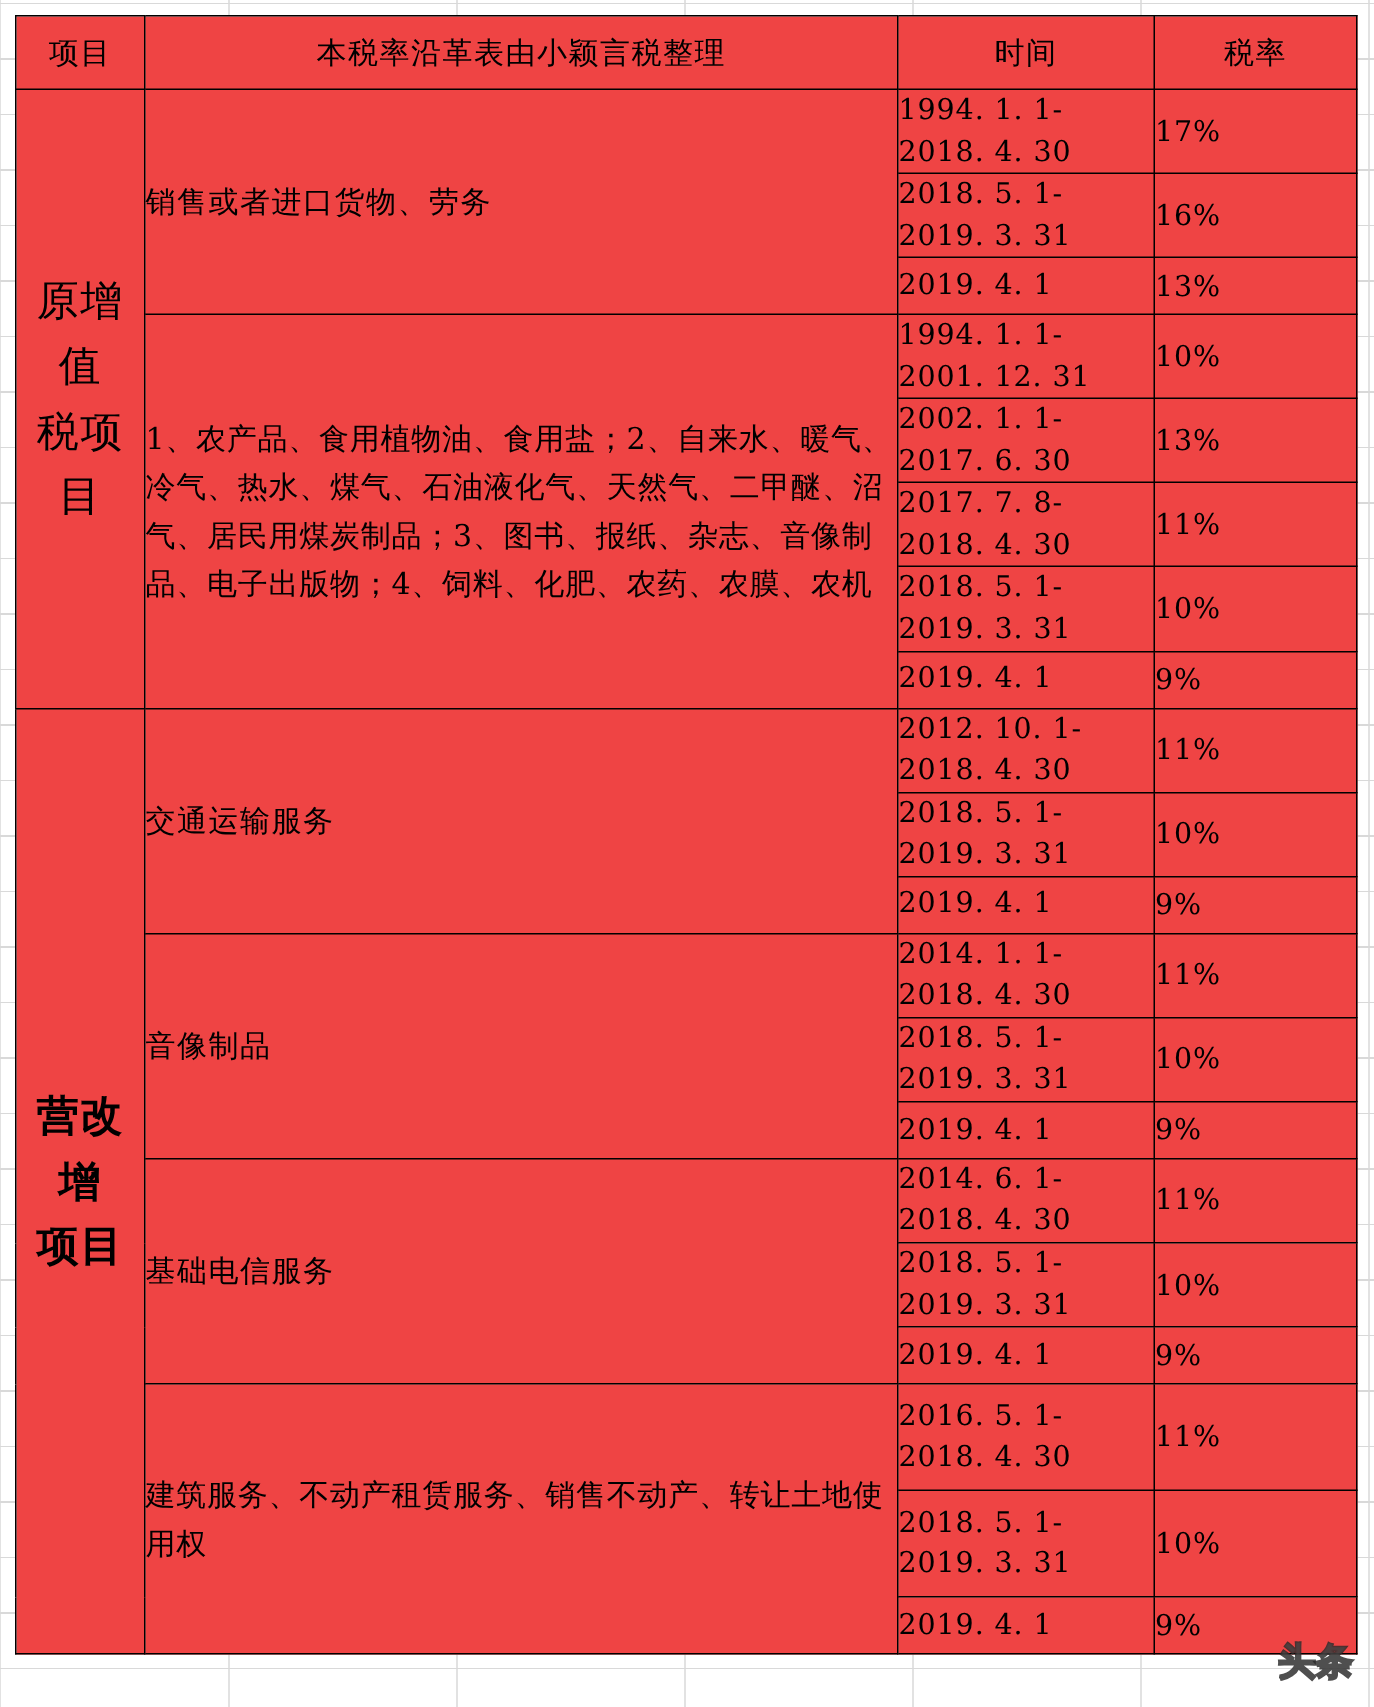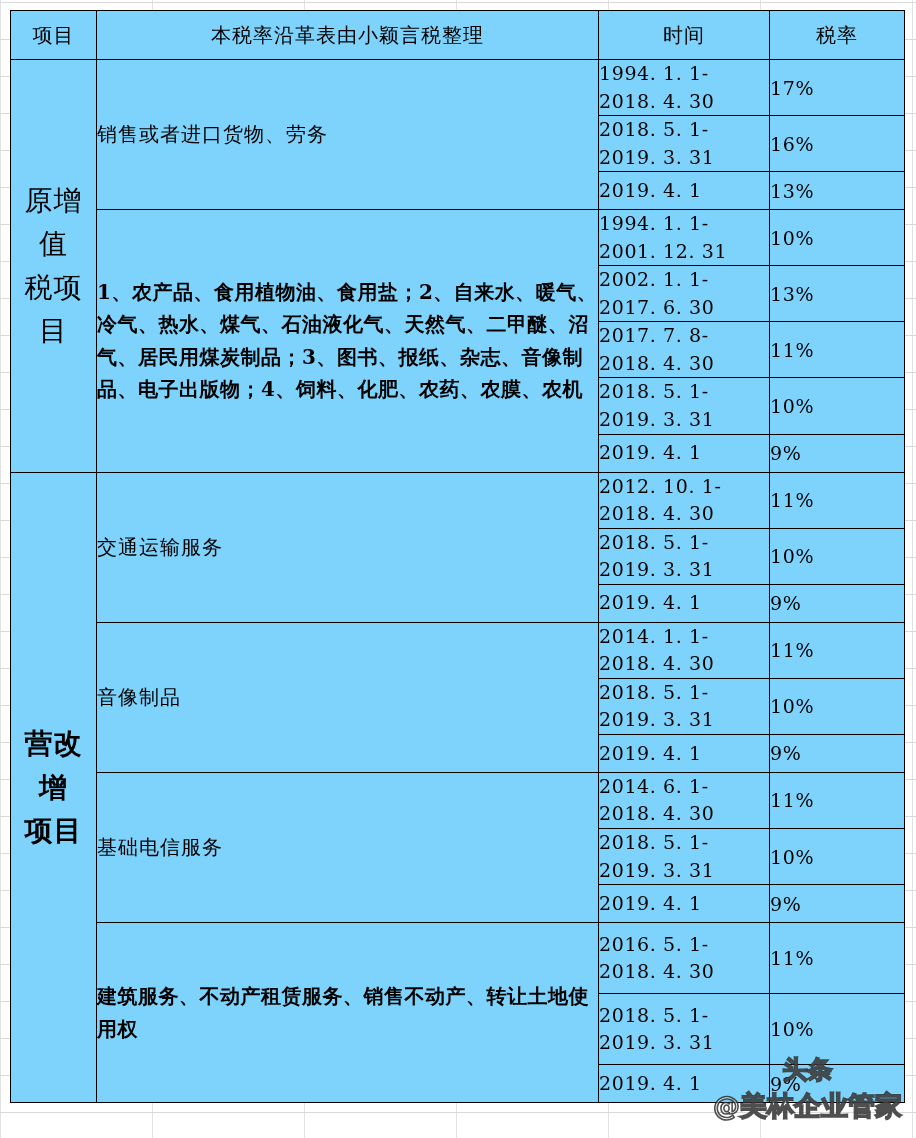--- a/index.html
+++ b/index.html
@@ -40,21 +40,21 @@
     table-layout: fixed;
     width: 894px;
     background: #ffffff;
   }
 
   table.tax-table td {
     border: 1.6px solid #000000;
     padding: 0;
     vertical-align: middle;
     color: #000000;
-    background: #7dd3fc;
+    background: #ef4444;
   }
 
   
   col.c-item  { width: 86px; }
   col.c-desc  { width: 502px; }
   col.c-time  { width: 171px; }
   col.c-rate  { width: 135px; }
 
   .cell-pad { padding: 4px 7px; }
 
@@ -78,21 +78,20 @@
   .desc-center {
     font-size: 20px;
     letter-spacing: 1px;
   }
   .desc-block {
     text-align: left;
     font-size: 20px;
     line-height: 1.62;
     letter-spacing: 0.5px;
     padding: 6px 10px 6px 9px;
-    font-weight: bold;
   }
 
   
   .time-cell {
     text-align: left;
     font-size: 19px;
     line-height: 1.45;
     letter-spacing: 0.6px;
     white-space: pre-line;
   }
@@ -253,14 +252,13 @@
         <tr>
           <td class="time-cell cell-pad time-one">2019. 4. 1</td>
           <td class="rate-cell cell-pad">9%</td>
         </tr>
       </tbody>
   </table>
 </div>
 
 <div id="watermark">
   <span>头条</span>
-  <span class="wm-at">@美林企业管家</span>
 </div>
 
 </body></html>

